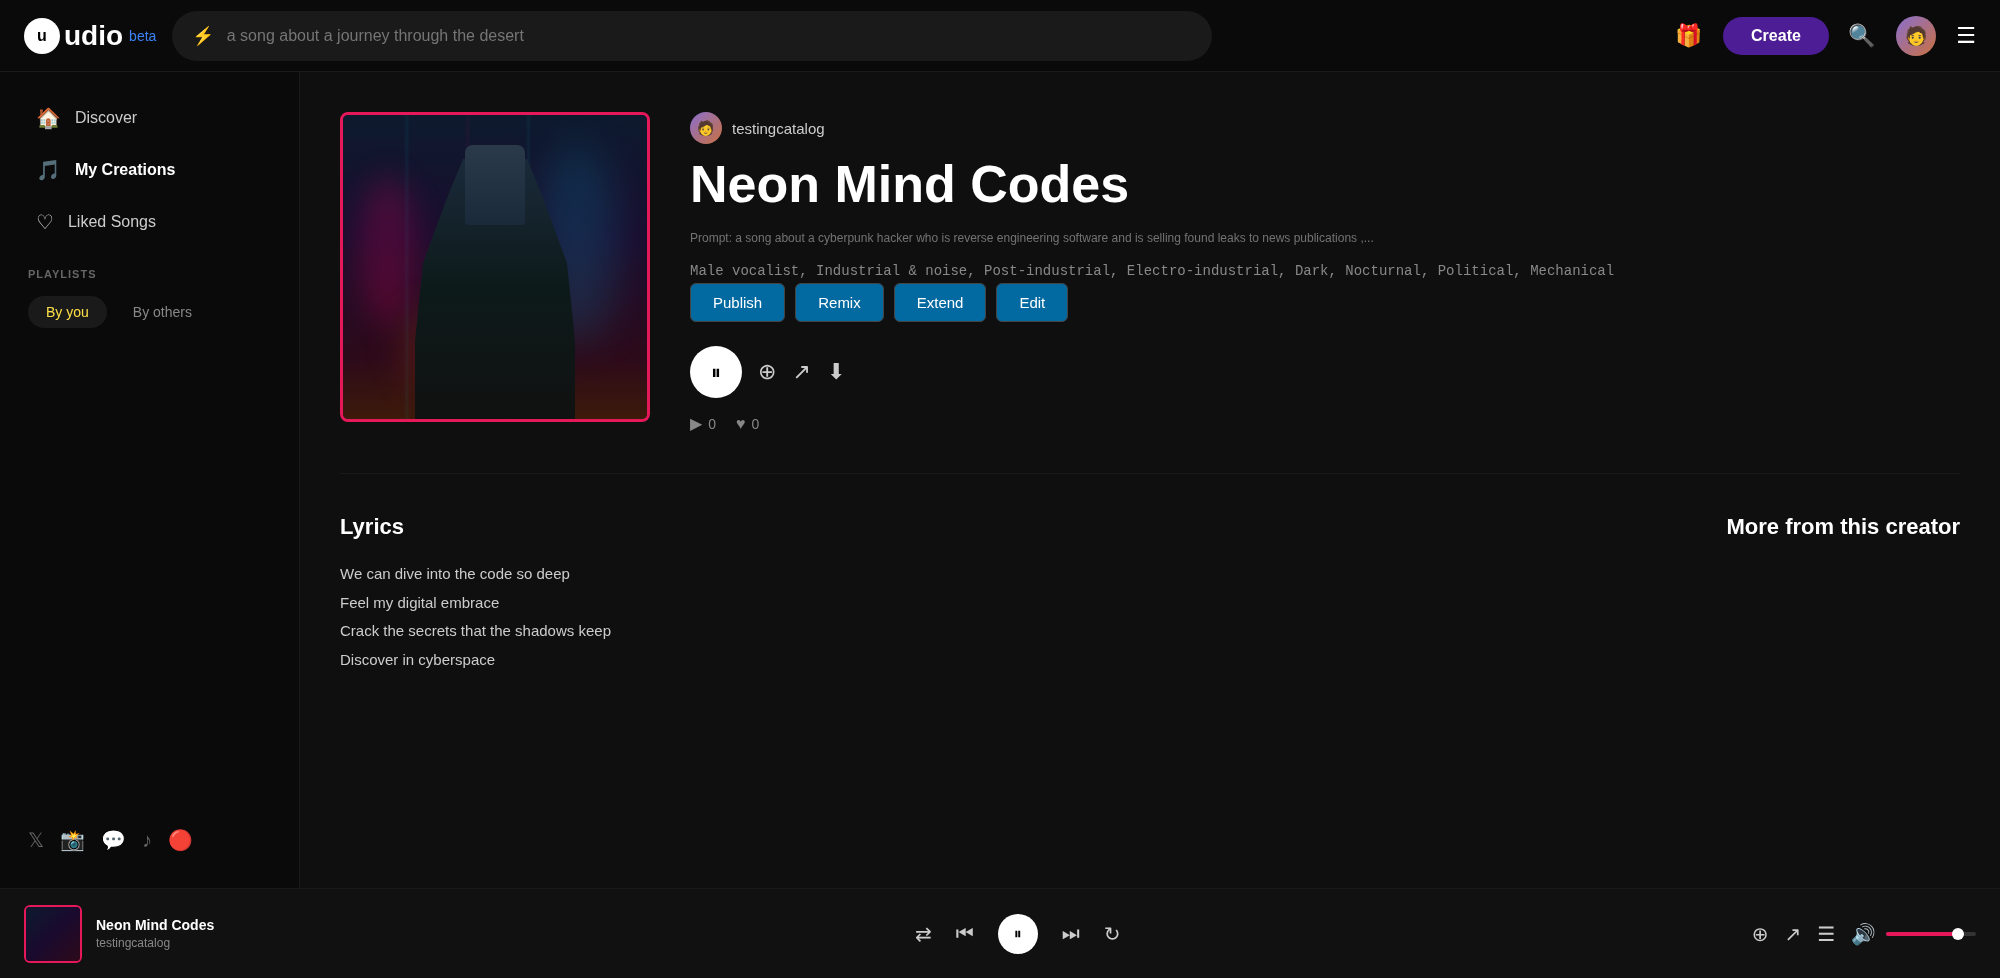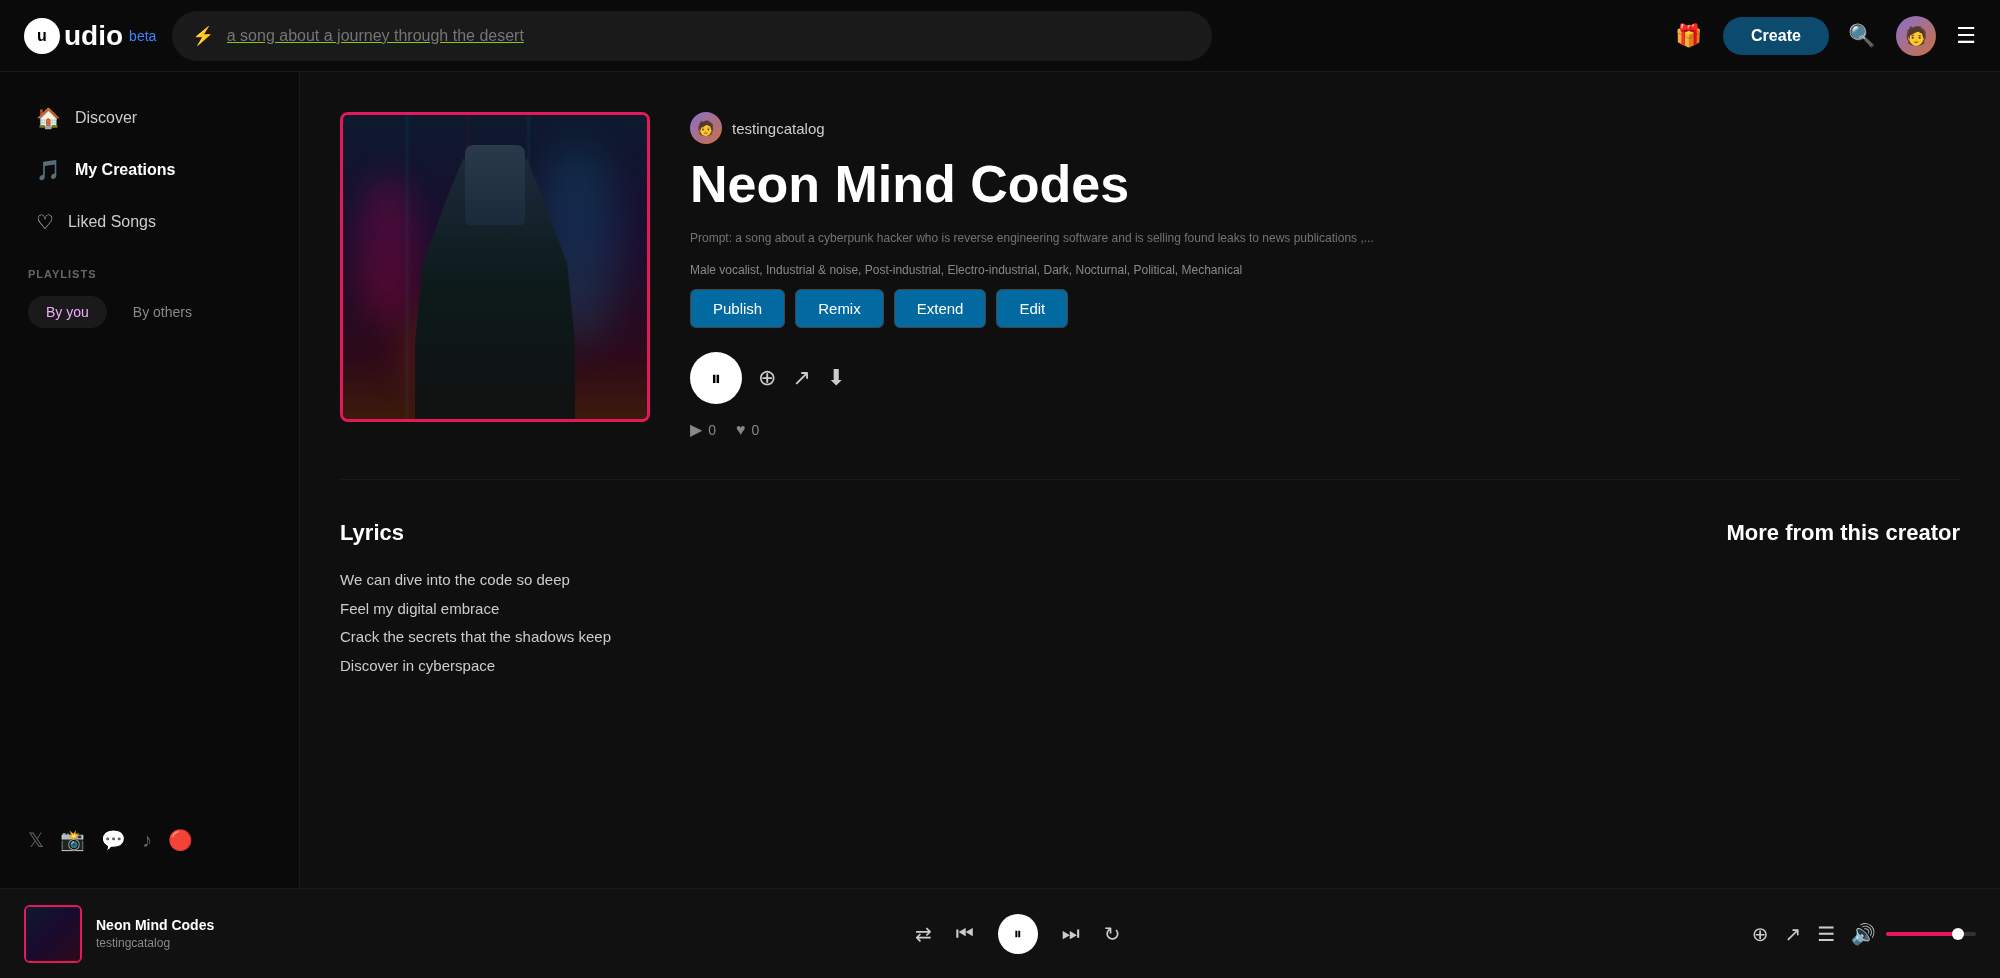--- a/index.html
+++ b/index.html
@@ -70,30 +70,29 @@
       font-size: 18px;
       flex-shrink: 0;
     }
     .search-bar input {
       background: none;
       border: none;
       color: #84cc16;
       font-size: 16px;
       flex: 1;
       outline: none;
-      text-decoration: underline;
     }
     .topbar-right {
       display: flex;
       align-items: center;
       gap: 20px;
       margin-left: auto;
     }
     .create-btn {
-      background: #0c4a6e;
+      background: #4c1d95;
       color: #fff;
       border: none;
       border-radius: 24px;
       padding: 10px 28px;
       font-size: 16px;
       font-weight: 600;
       cursor: pointer;
     }
     .topbar-icon {
       color: #fff;
@@ -168,21 +167,21 @@
     .playlist-tab {
       padding: 8px 18px;
       border-radius: 20px;
       font-size: 14px;
       cursor: pointer;
       border: none;
       font-weight: 500;
     }
     .playlist-tab.active {
       background: #1a1a1a;
-      color: #f0abfc;
+      color: #fde047;
     }
     .playlist-tab.inactive {
       background: transparent;
       color: #888;
     }
     .sidebar-spacer { flex: 1; }
     .social-icons {
       display: flex;
       gap: 16px;
       padding: 16px 28px;
@@ -318,23 +317,24 @@
       margin-bottom: 16px;
       line-height: 1.1;
     }
     .song-prompt {
       font-size: 12px;
       color: #737373;
       margin-bottom: 16px;
       line-height: 1.5;
     }
     .song-tags {
-      font-size: 12px;
+      font-size: 14px;
       color: #888;
-      margin-bottom: 12px;
+      margin-bottom: 4px;
+      font-family: Liberation Mono, monospace;
     }
     .action-buttons {
       display: flex;
       gap: 10px;
       margin-bottom: 24px;
     }
     .action-btn {
       padding: 10px 22px;
       border-radius: 6px;
       border: 1px solid #444;

